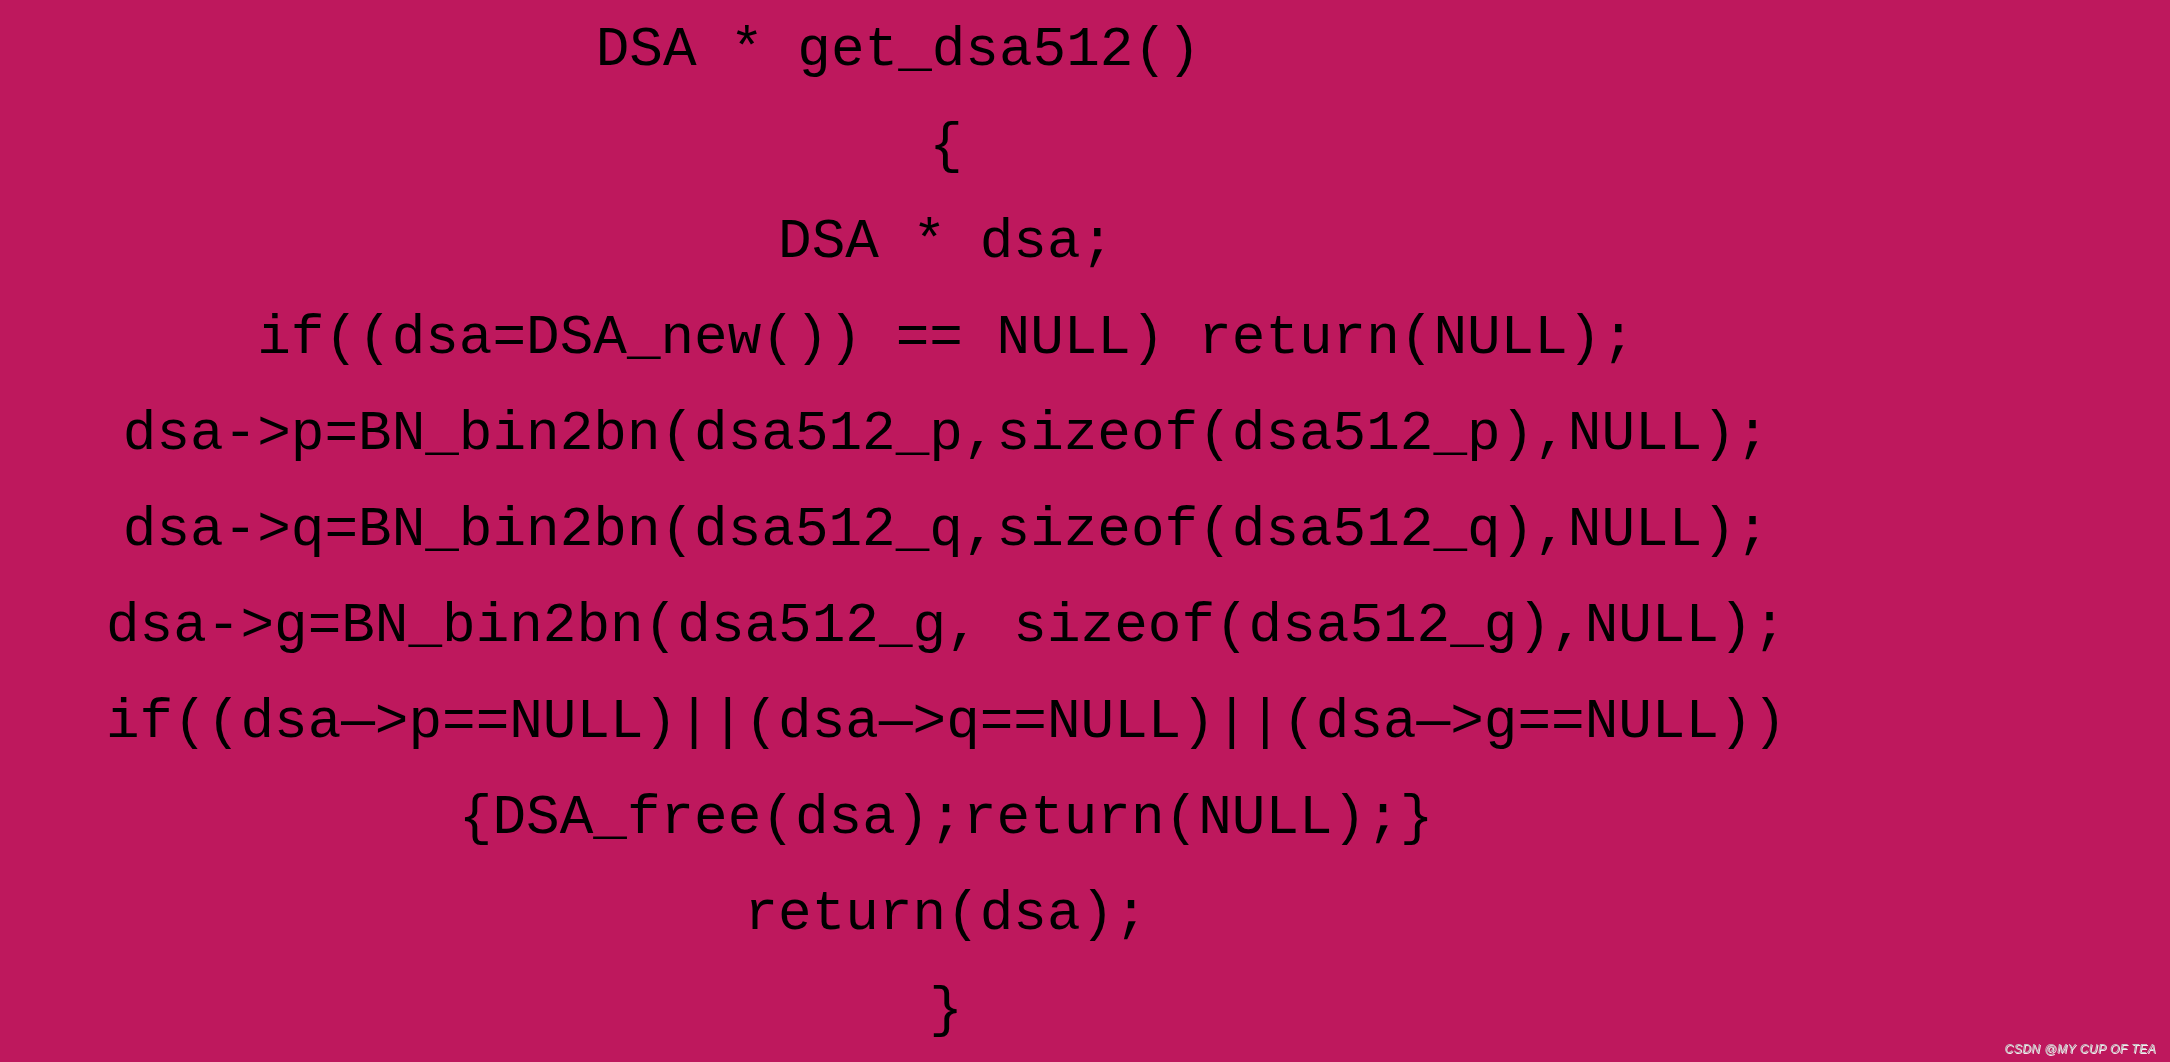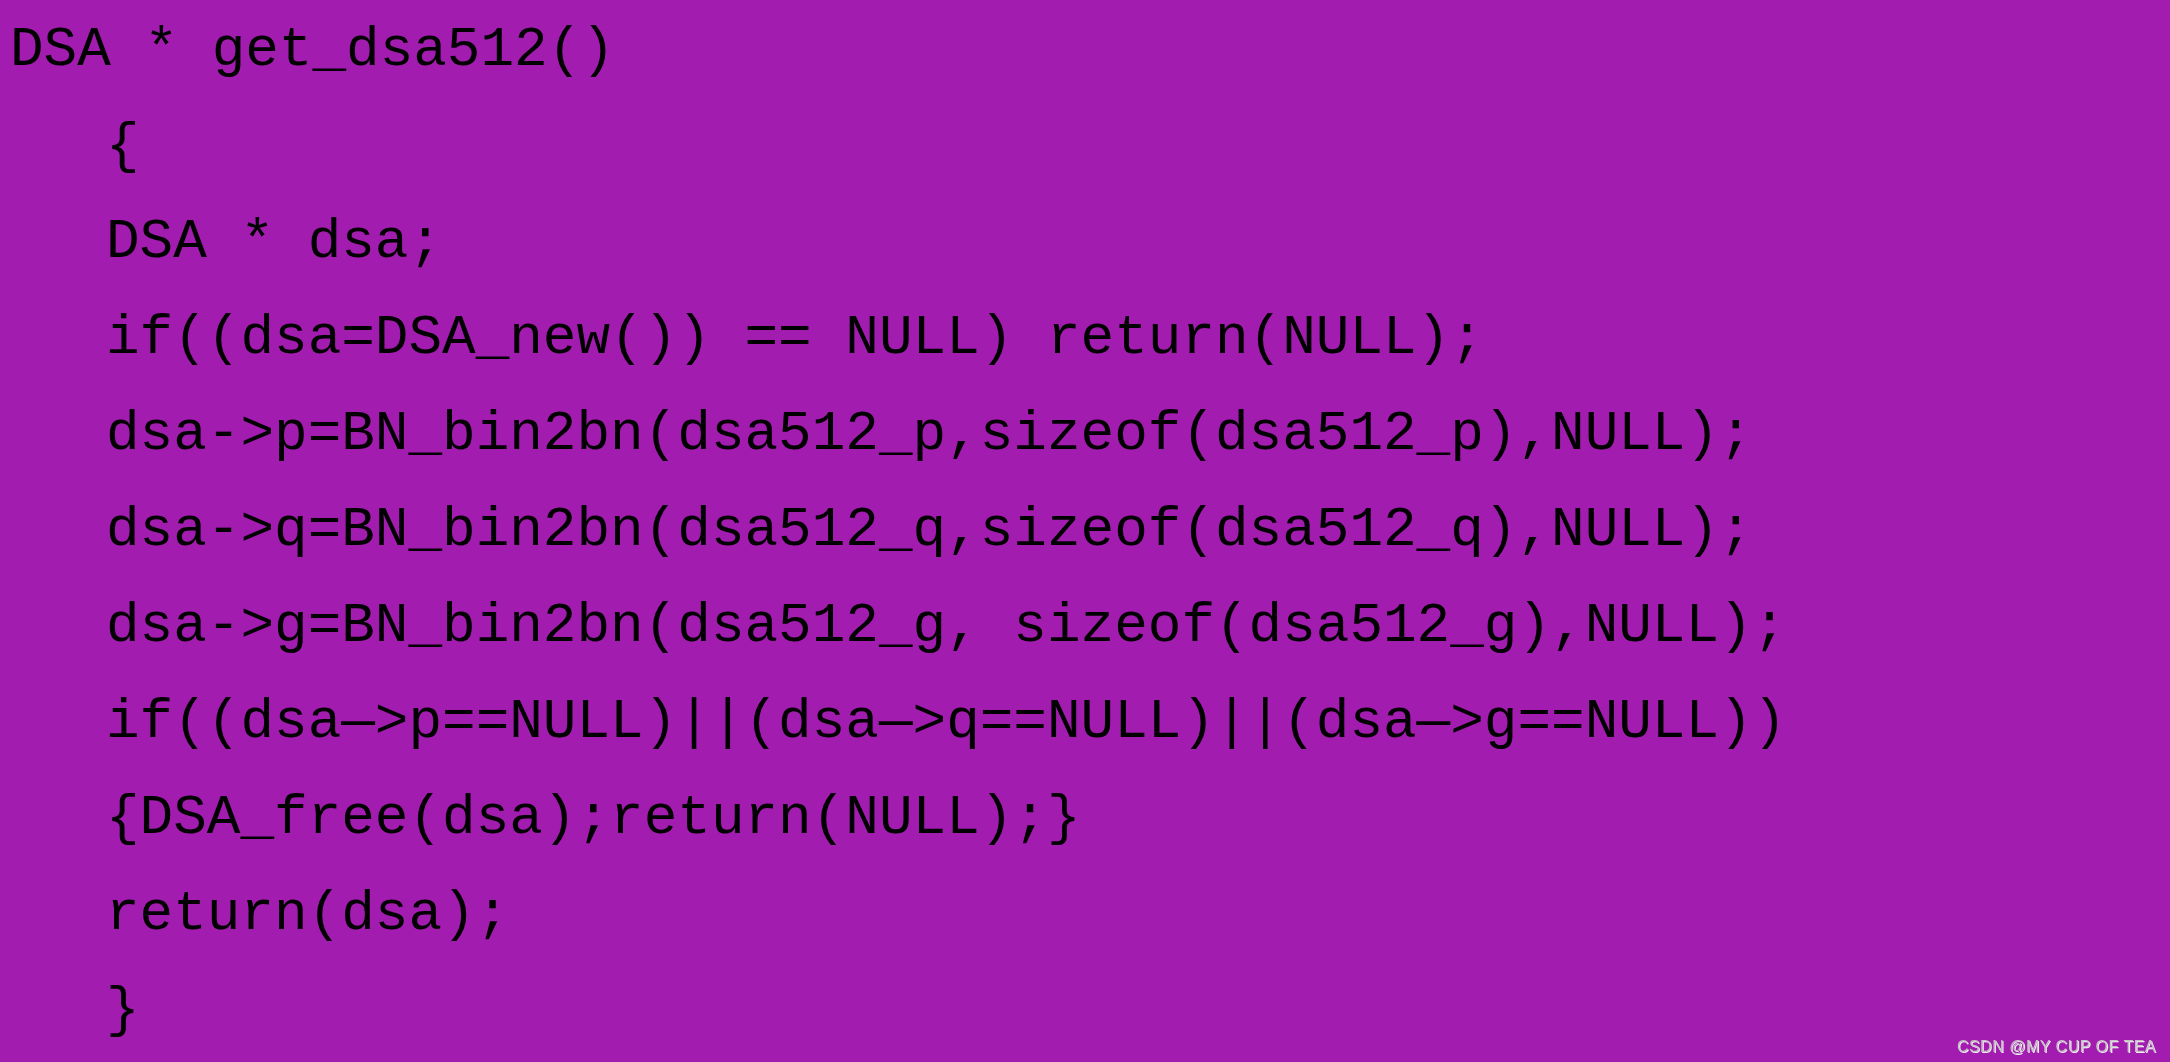--- a/index.html
+++ b/index.html
@@ -7,21 +7,22 @@
     padding: 0;
     width: 2170px;
     height: 1062px;
     background: #ffffff;
     overflow: hidden;
   }
   .page {
     position: relative;
     width: 2170px;
     height: 1062px;
-    background: #a21caf;
+    background: #be185d;
+    text-align: center;
   }
   .code-block {
     position: absolute;
     left: 10px;
     top: 0px;
     padding-top: 2px;
     font-family: "Liberation Mono", "DejaVu Sans Mono", monospace;
     font-size: 56px;
     line-height: 96px;
     color: #000000;
@@ -33,24 +34,25 @@
     white-space: pre;
   }
   .code-line.indented {
     margin-left: 96px;
   }
   .watermark {
     position: absolute;
     right: 14px;
     bottom: 6px;
     font-family: "Liberation Sans", sans-serif;
-    font-size: 16px;
+    font-size: 12px;
     letter-spacing: 0.5px;
     color: #c3c3c3;
     text-shadow: 1px 1px 0 rgba(255,255,255,0.9);
+    font-style: italic;
   }
 </style>
 </head>
 <body>
 
 <div class="page">
   <div class="code-block"><div class="code-line">DSA * get_dsa512()</div><div class="code-line indented">{</div><div class="code-line indented">DSA * dsa;</div><div class="code-line indented">if((dsa=DSA_new()) == NULL) return(NULL);</div><div class="code-line indented">dsa-&gt;p=BN_bin2bn(dsa512_p,sizeof(dsa512_p),NULL);</div><div class="code-line indented">dsa-&gt;q=BN_bin2bn(dsa512_q,sizeof(dsa512_q),NULL);</div><div class="code-line indented">dsa-&gt;g=BN_bin2bn(dsa512_g, sizeof(dsa512_g),NULL);</div><div class="code-line indented">if((dsa—&gt;p==NULL)||(dsa—&gt;q==NULL)||(dsa—&gt;g==NULL))</div><div class="code-line indented">{DSA_free(dsa);return(NULL);}</div><div class="code-line indented">return(dsa);</div><div class="code-line indented">}</div></div>
   <div class="watermark">CSDN @MY CUP OF TEA</div>
 </div>
 

